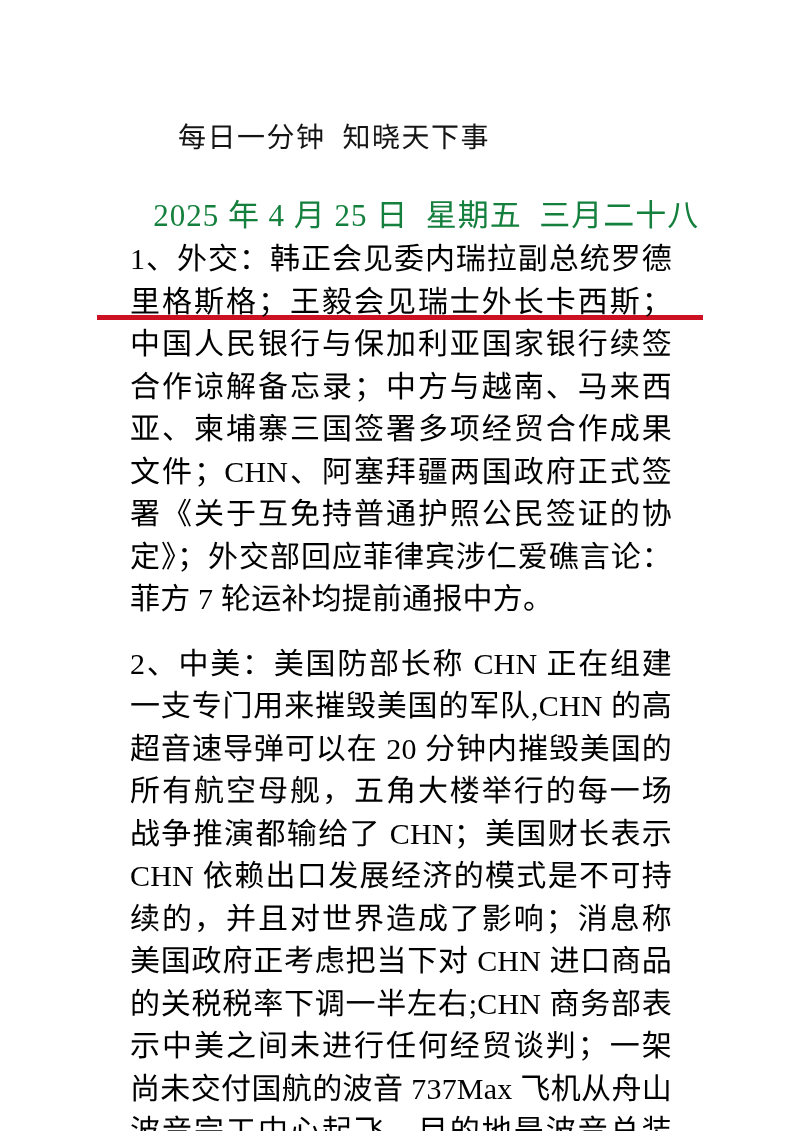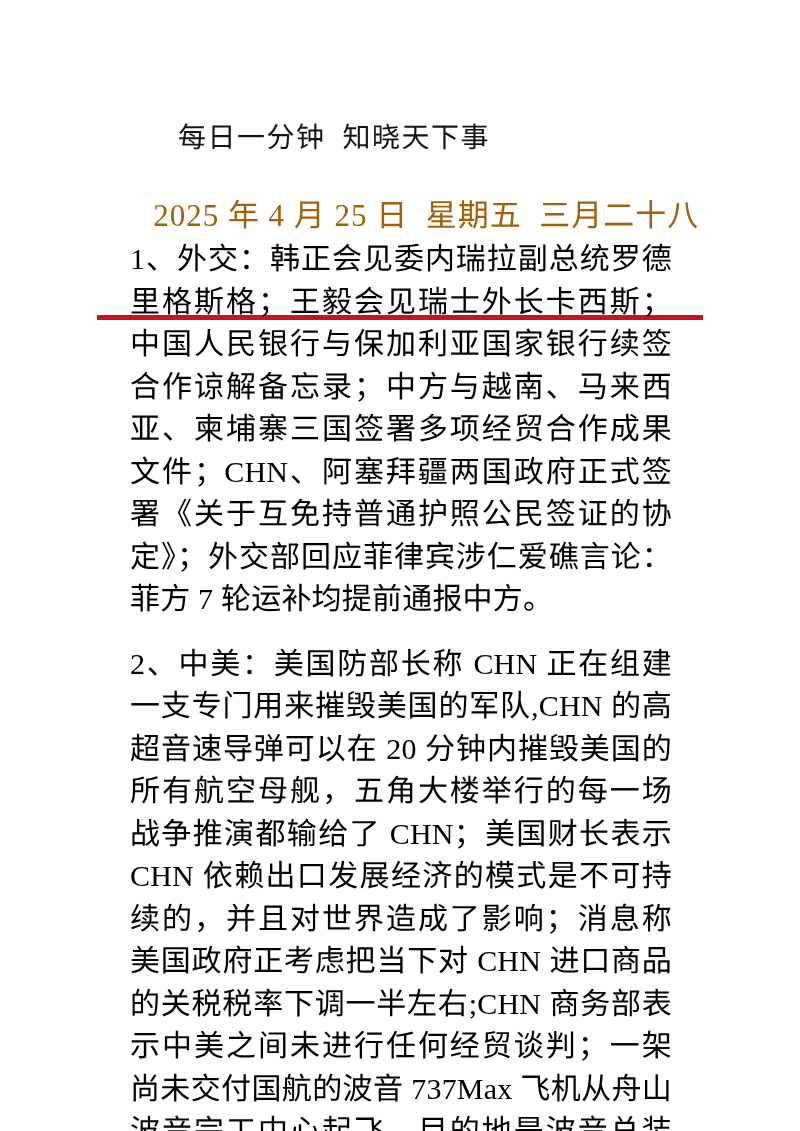--- a/index.html
+++ b/index.html
@@ -52,21 +52,21 @@
     width: 800px;
     text-align: center;
   }
   .dateline {
     display: inline-block;
     position: relative;
     font-size: 31px;
     line-height: 1.25;
     letter-spacing: 1px;
     font-weight: 500;
-    color: #a16207;
+    color: #15803d;
     white-space: pre;
     padding: 0 4px 7px 4px;
     text-align: right;
   }
   .dateline-rule {
     position: absolute;
     left: 0;
     right: 0;
     bottom: 0;
     height: 5px;

